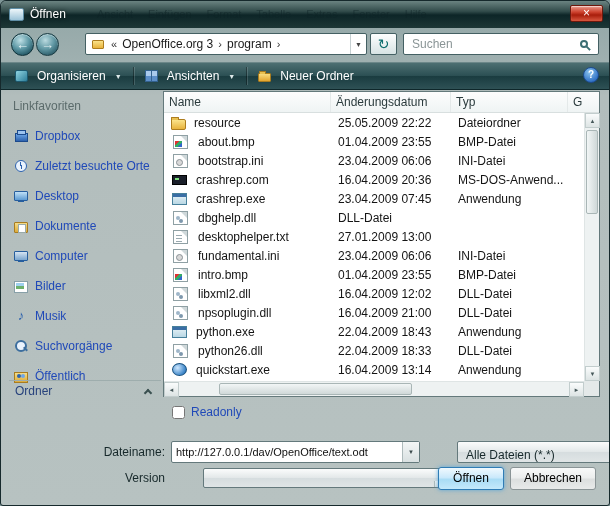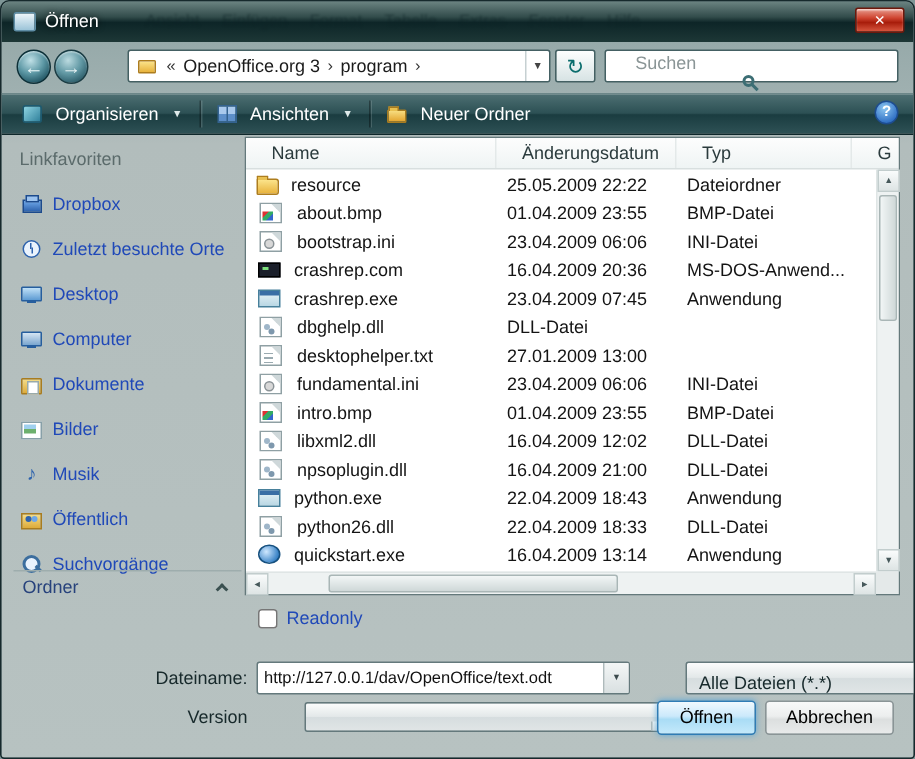--- a/index.html
+++ b/index.html
@@ -38,21 +38,21 @@
                 border:1px solid #ad7d1e;border-radius:1px;margin:0 4px 0 2px;flex:0 0 12px;}
   .crumb-sep{color:#333;font-size:11px;padding:0 3px;cursor:pointer;}
   .crumb-item{padding:0 2px;cursor:pointer;white-space:nowrap;}
   .crumb-spacer{flex:1;}
   .crumb-drop{width:16px;height:20px;border-left:1px solid #c6d0d2;color:#444;font-size:7px;
               display:flex;align-items:center;justify-content:center;cursor:pointer;}
   .refresh-btn{position:absolute;left:369px;top:32px;width:27px;height:22px;border:1px solid #446063;
                border-radius:2px;background:linear-gradient(#fdfefe,#d7e3e4);color:#0b6d6d;
                font-size:14px;text-align:center;line-height:20px;cursor:pointer;}
   .searchbox{position:absolute;left:402px;top:32px;width:196px;height:22px;background:#fff;
-             border:1px solid #446063;border-radius:2px;display:flex;align-items:center;padding:0 6px;flex-direction:column;}
+             border:1px solid #446063;border-radius:2px;display:flex;align-items:center;padding:0 6px;}
   .search-input{flex:1;border:0;outline:none;font:12px "Liberation Sans",sans-serif;color:#333;
                 background:transparent;min-width:0;}
   .search-input::placeholder{color:#8a9596;}
   .mag{width:8px;height:8px;border:2px solid #3c6e74;border-radius:50%;position:relative;flex:0 0 8px;margin-right:4px;}
   .mag::after{content:"";position:absolute;width:6px;height:2px;background:#3c6e74;
               transform:rotate(45deg);right:-5px;bottom:-3px;}
 
   
   .toolbar{position:absolute;left:0;right:0;top:61px;height:28px;
            background:linear-gradient(180deg,#4d6f72 0%,#2c5054 48%,#1a3c40 52%,#2e5155 100%);
@@ -106,21 +106,21 @@
   .sic-search::after{left:10px;top:9px;width:5px;height:2px;background:#3c6e9e;transform:rotate(45deg);}
   .sic-public::before{left:1px;top:3px;width:12px;height:9px;background:linear-gradient(#f4dd8a,#ddab3a);border:1px solid #a87c20;}
   .sic-public::after{left:4px;top:5px;width:4px;height:4px;border-radius:50%;background:#2d62ad;box-shadow:4px 0 0 #6ea7e8;}
 
   
   .filelist{position:absolute;left:162px;top:90px;width:437px;height:306px;background:#fff;
             border:1px solid #64797b;}
   .fl-header{position:absolute;left:0;right:0;top:0;height:21px;display:flex;
              background:linear-gradient(#fdfdfd,#eff4f4);border-bottom:1px solid #d8dfdf;
              font-size:12px;color:#2b3b3d;}
-  .fl-col{padding:3px 0 0 17px;border-right:1px solid #e4e9e9;cursor:pointer;white-space:nowrap;overflow:hidden;}
+  .fl-col{padding:3px 0 0 5px;border-right:1px solid #e4e9e9;cursor:pointer;white-space:nowrap;overflow:hidden;}
   .c-name{width:167px;}.c-date{width:120px;}.c-type{width:117px;}.c-g{flex:1;border-right:none;}
   .fl-body{position:absolute;left:0;top:21px;right:15px;bottom:15px;overflow:hidden;}
   .row{height:19px;display:flex;align-items:center;font-size:12px;color:#141414;cursor:pointer;}
   .cell{white-space:nowrap;overflow:hidden;}
   .cell.name{width:167px;padding-left:7px;display:flex;align-items:center;gap:8px;}
   .cell.date{width:120px;padding-left:7px;}
   .cell.type{width:117px;padding-left:7px;}
 
   
   .fic{position:relative;display:inline-block;flex:0 0 15px;width:15px;height:15px;}
@@ -256,42 +256,42 @@
     </div>
     <div class="sb-item">
       <span class="sic sic-recent"></span>
       <span class="sb-label">Zuletzt besuchte Orte</span>
     </div>
     <div class="sb-item">
       <span class="sic sic-desktop"></span>
       <span class="sb-label">Desktop</span>
     </div>
     <div class="sb-item">
+      <span class="sic sic-documents"></span>
+      <span class="sb-label">Dokumente</span>
+    </div>
+    <div class="sb-item">
       <span class="sic sic-computer"></span>
       <span class="sb-label">Computer</span>
     </div>
     <div class="sb-item">
-      <span class="sic sic-documents"></span>
-      <span class="sb-label">Dokumente</span>
-    </div>
-    <div class="sb-item">
       <span class="sic sic-pictures"></span>
       <span class="sb-label">Bilder</span>
     </div>
     <div class="sb-item">
       <span class="sic sic-music">♪</span>
       <span class="sb-label">Musik</span>
     </div>
     <div class="sb-item">
+      <span class="sic sic-search"></span>
+      <span class="sb-label">Suchvorgänge</span>
+    </div>
+    <div class="sb-item">
       <span class="sic sic-public"></span>
       <span class="sb-label">Öffentlich</span>
-    </div>
-    <div class="sb-item">
-      <span class="sic sic-search"></span>
-      <span class="sb-label">Suchvorgänge</span>
     </div>
   </div>
 
   <div class="ordner-bar">
     <span>Ordner</span>
     <span class="chev-up"></span>
   </div>
 
   <div class="filelist">
     <div class="fl-header">

